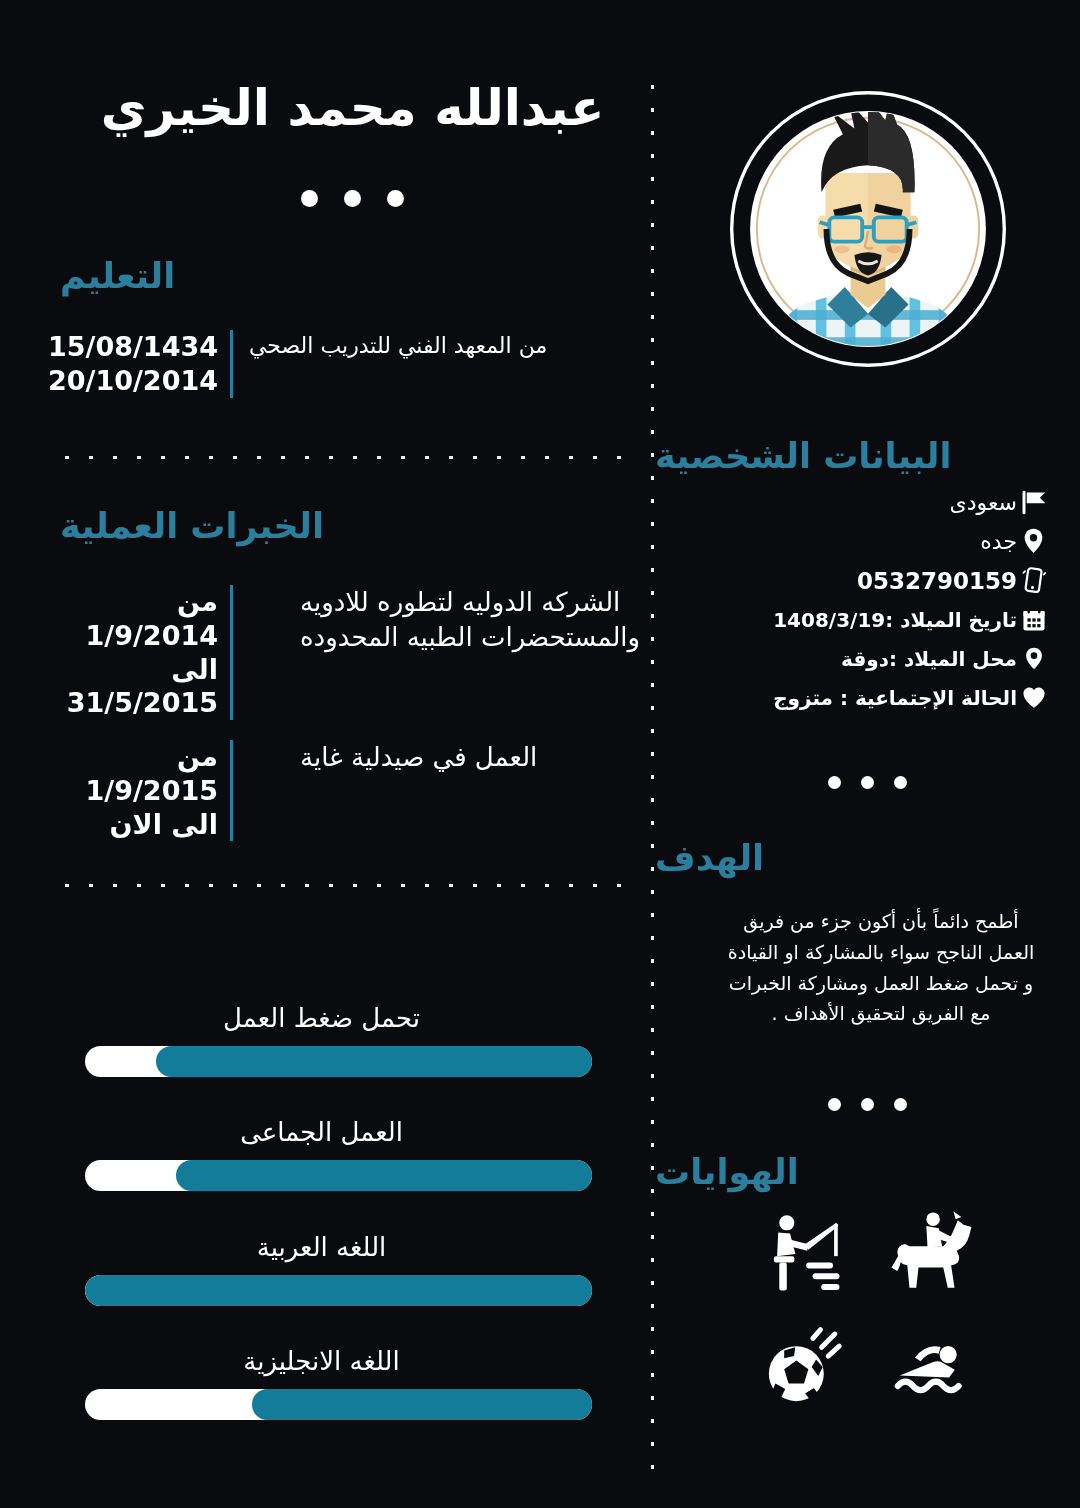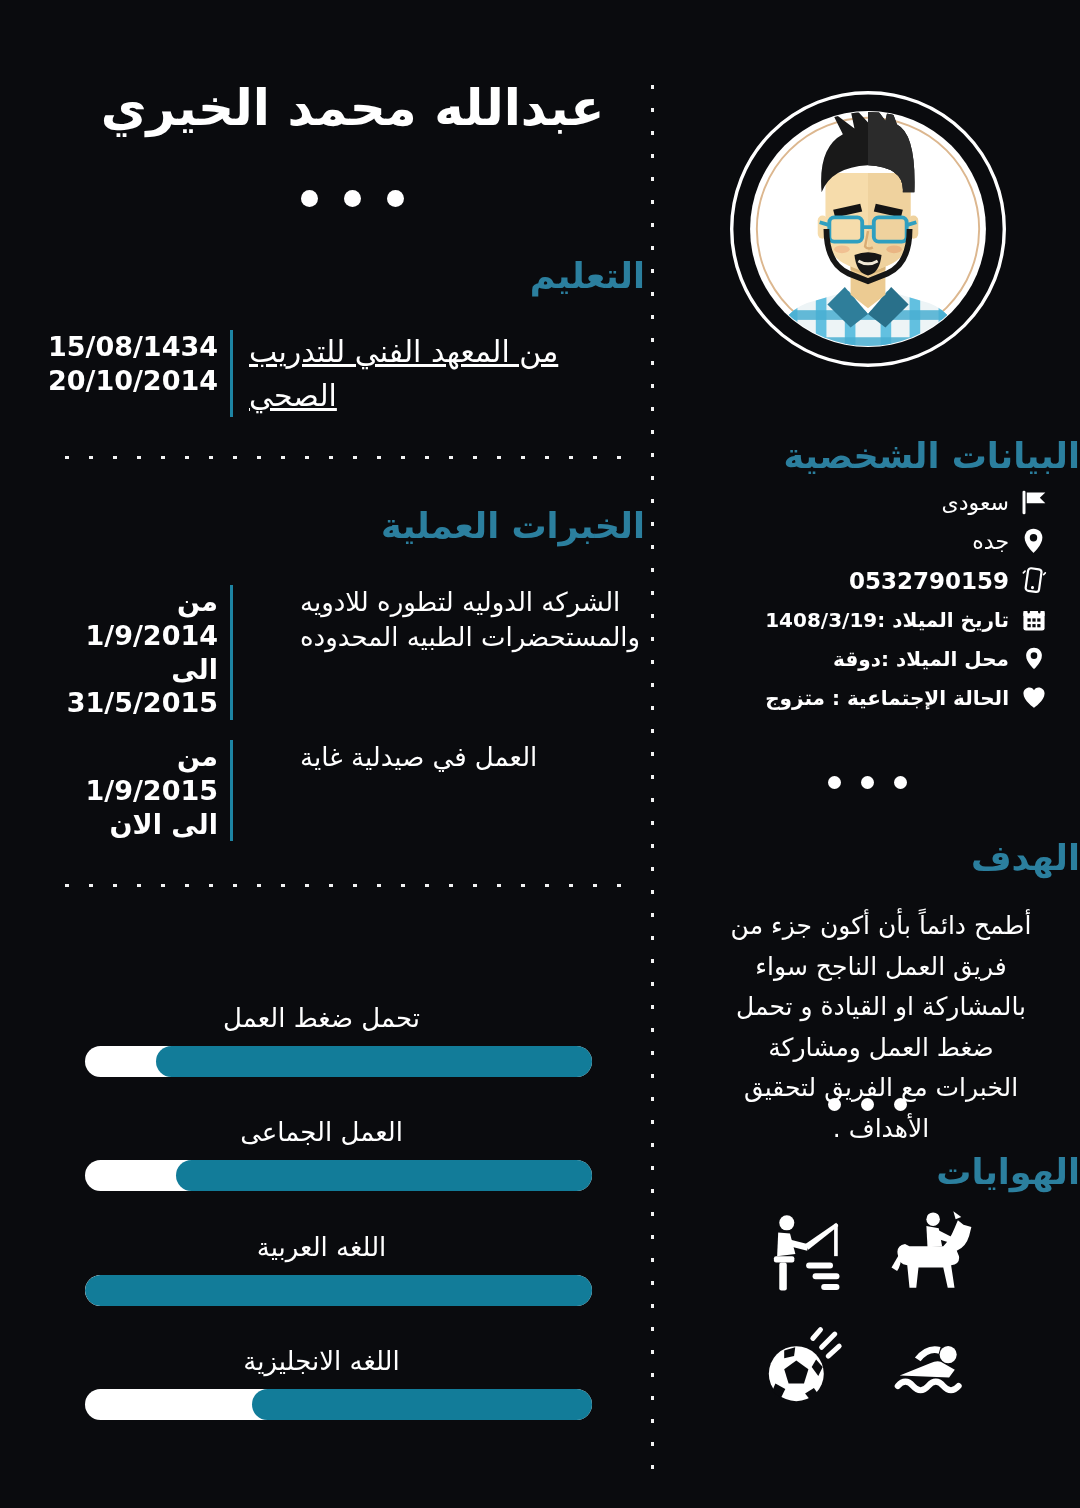--- a/index.html
+++ b/index.html
@@ -5,21 +5,21 @@
   html,body { margin:0; padding:0; }
   body {
     width:1080px; height:1508px; position:relative; overflow:hidden;
     background:#0a0b0e; color:#ffffff;
     font-family:"DejaVu Sans", sans-serif;
   }
   .abs { position:absolute; }
 
   
   .section-title {
-    position:absolute; width:100%; text-align:right;
+    position:absolute; width:100%; text-align:left;
     color:#2b7f9e; font-size:35px; font-weight:bold; direction:rtl;
   }
   .dots3 { position:absolute; width:100%; display:flex; justify-content:center; gap:26px; }
   .dots3 span { width:17px; height:17px; border-radius:50%; background:#fff; }
   .dots3.small { gap:20px; }
   .dots3.small span { width:13px; height:13px; }
 
   
   .v-dotted {
     position:absolute; left:651px; top:85px; width:3px; height:1390px;
@@ -40,50 +40,50 @@
   }
 
   .timeline-item { position:absolute; display:flex; width:100%; }
   .timeline-item .dates {
     width:158px; text-align:right; direction:rtl;
     font-size:27px; font-weight:bold; line-height:1.25;
   }
   .timeline-item .vrule { width:3px; background:#1d84a3; margin:0 16px 0 12px; align-self:stretch; }
   .timeline-item .descbox { flex:1; direction:rtl; text-align:left; }
   .edu-line1 { font-size:27px; line-height:1.3; }
-  .edu-line2 { font-size:30px; line-height:1.45;text-decoration:underline; }
+  .edu-line2 { font-size:22px; line-height:1.45; }
   .exp-desc  { font-size:26px; line-height:1.33; max-width:345px;margin-left:20px; }
 
   .skill { position:absolute; width:100%; }
   .skill-label { font-size:26px; direction:rtl; text-align:center; padding-right:62px; }
   .skill-track {
     margin:13px 0 0 25px; width:507px; height:31px;
     background:#ffffff; border-radius:16px; position:relative; overflow:hidden;
   }
   .skill-fill {
     position:absolute; right:0; top:0; bottom:0;
     background:#127c99; border-radius:16px 0 0 16px;
   }
 
   
   .avatar-wrap { position:absolute; top:84px; left:50%; transform:translateX(-50%); }
 
   .p-list {
     position:absolute; top:489px; left:0; right:33px;
     display:flex; flex-direction:column; gap:12px; align-items:flex-end;
   }
-  .p-row { display:flex; direction:rtl; align-items:center; gap:11px; font-size:22px; }
+  .p-row { display:flex; direction:rtl; align-items:center; gap:3px; font-size:22px; }
   .p-row .p-icon { width:27px; height:27px; flex:0 0 auto; display:flex; align-items:center; justify-content:center; }
   .p-row.bold  { font-weight:bold; font-size:23px;justify-content:space-between; }
   .p-row.small { font-size:17px; }
   .p-row.meta  { font-size:20px; font-weight:bold;margin-left:35px; }
 
   .objective-text {
     position:absolute; top:906px; left:34px; right:44px;
-    direction:rtl; text-align:center; font-size:25px; line-height:1.62;margin-left:37px;
+    direction:rtl; text-align:center; font-size:19px; line-height:1.62;margin-left:37px;
   }
 
   .hobby-grid {
     position:absolute; top:1208px; width:100%;
     display:grid; grid-template-columns:100px 100px; gap:20px 28px; justify-content:center;
   }
   .hobby-cell { width:100px; height:92px; display:flex; align-items:center; justify-content:center; }
 </style>
 </head>
 <body>

